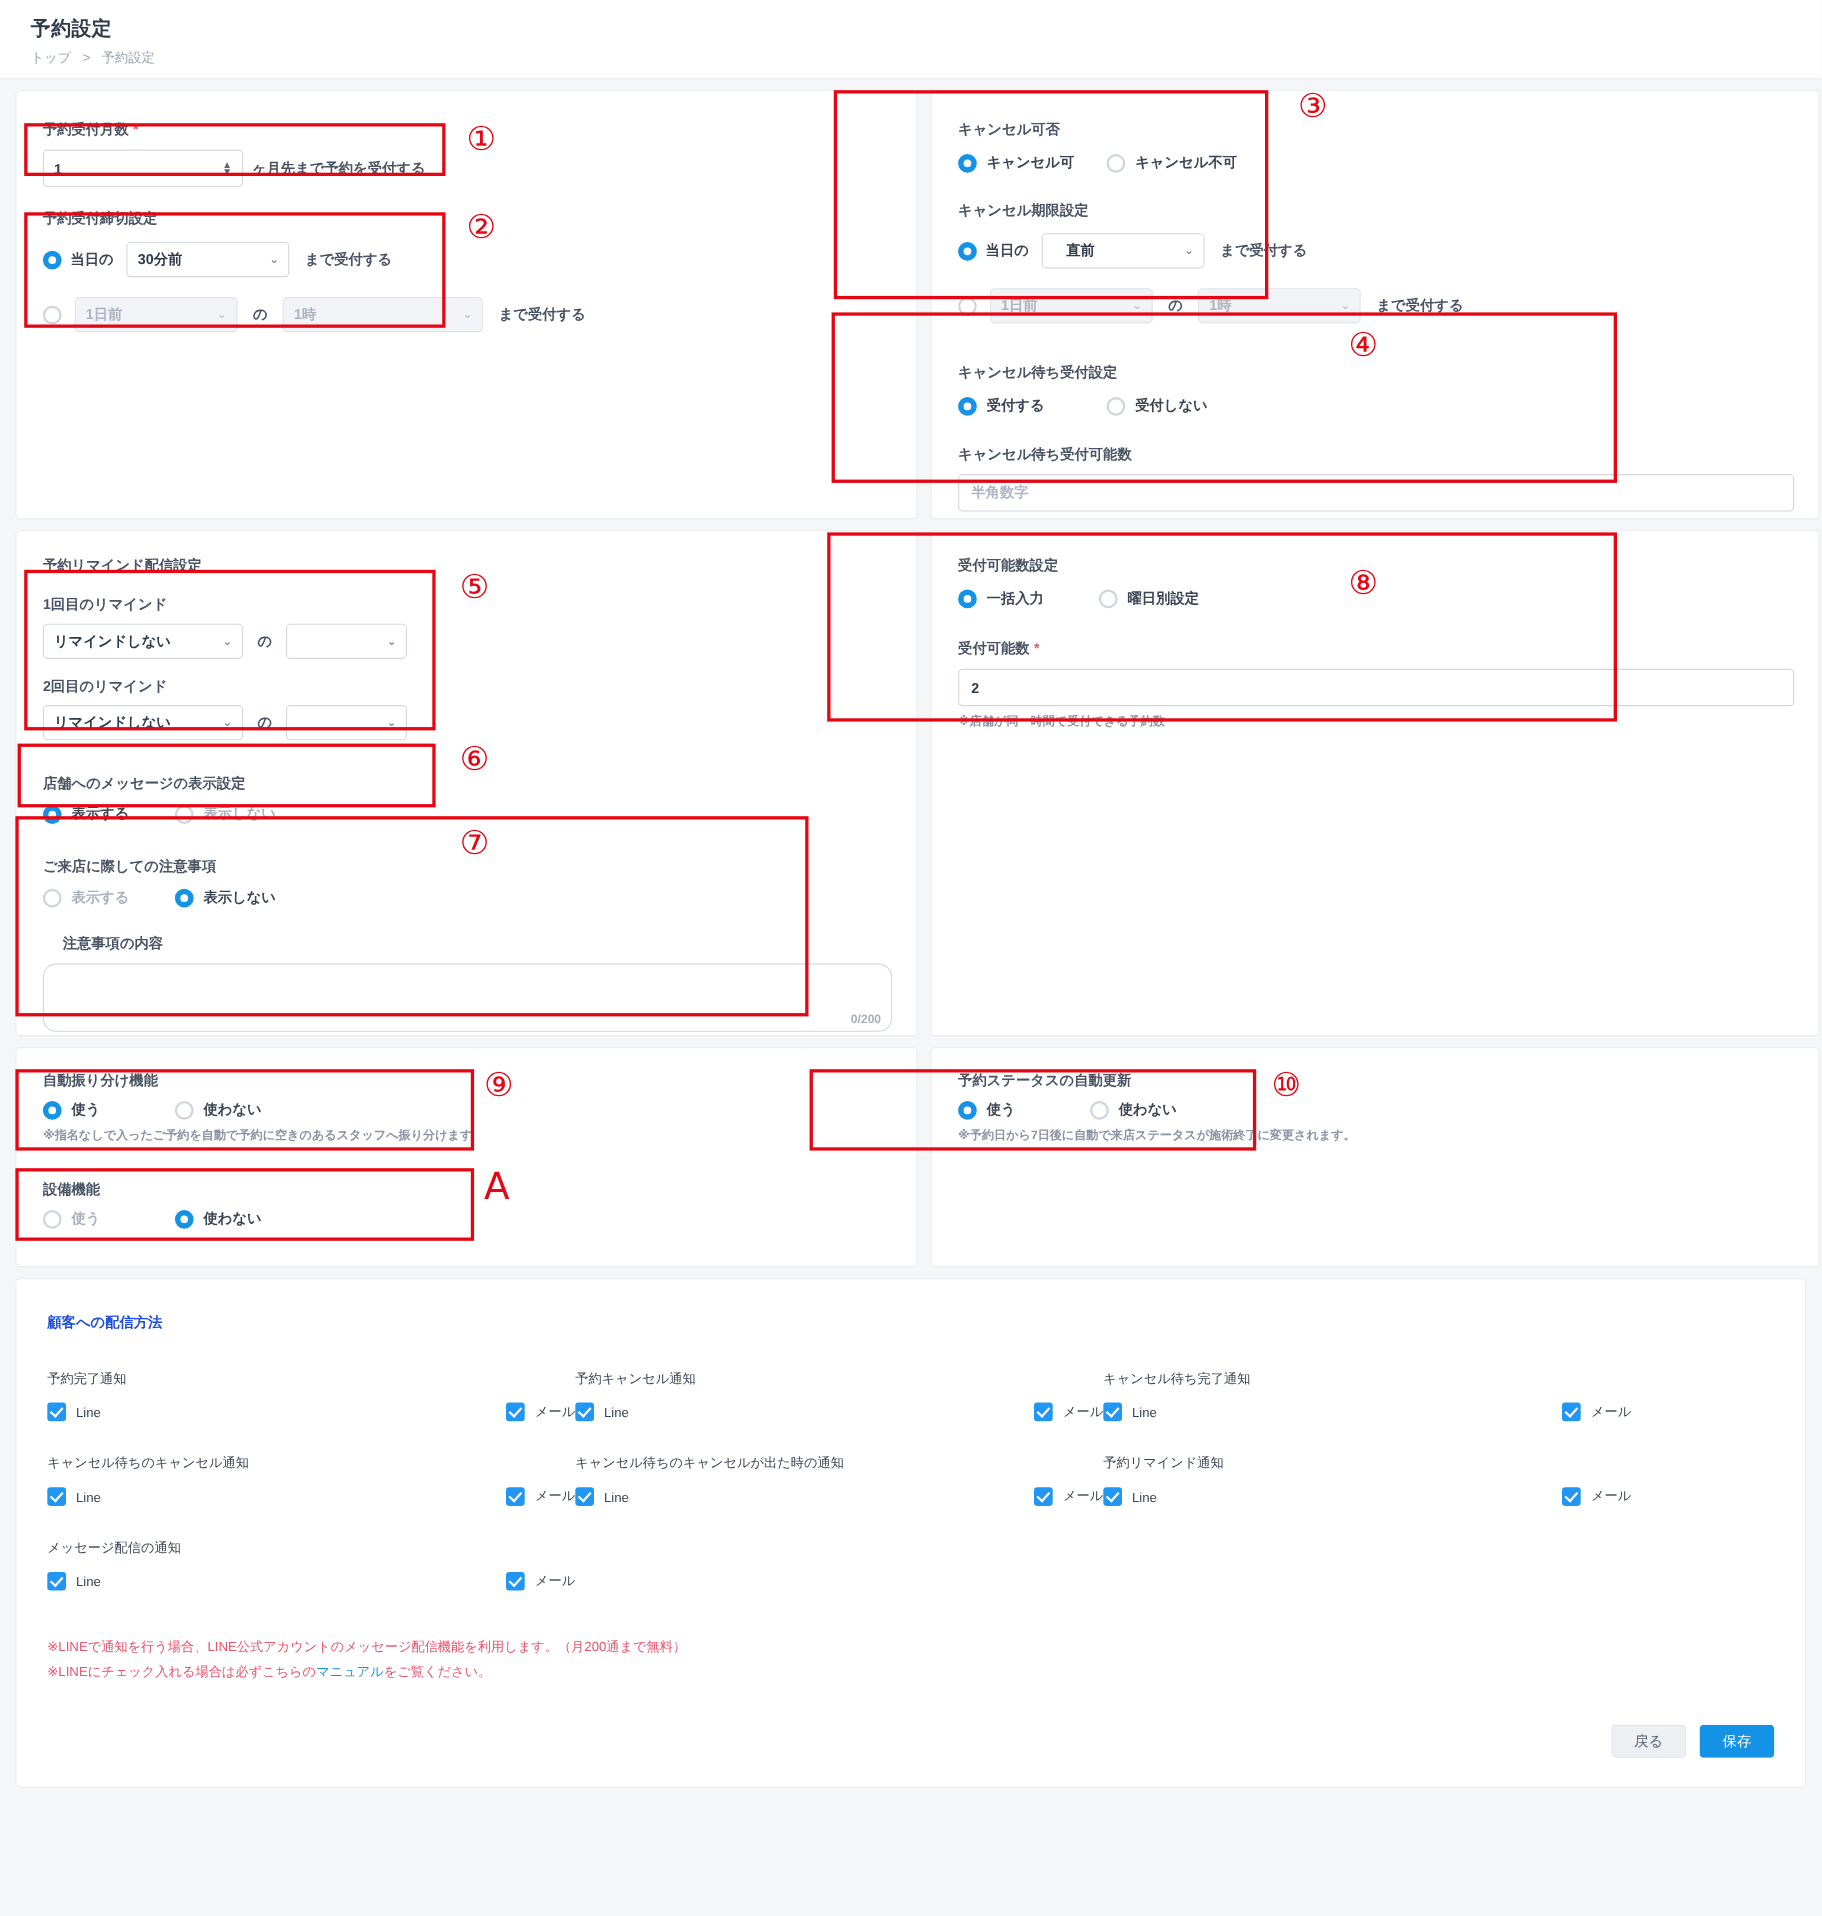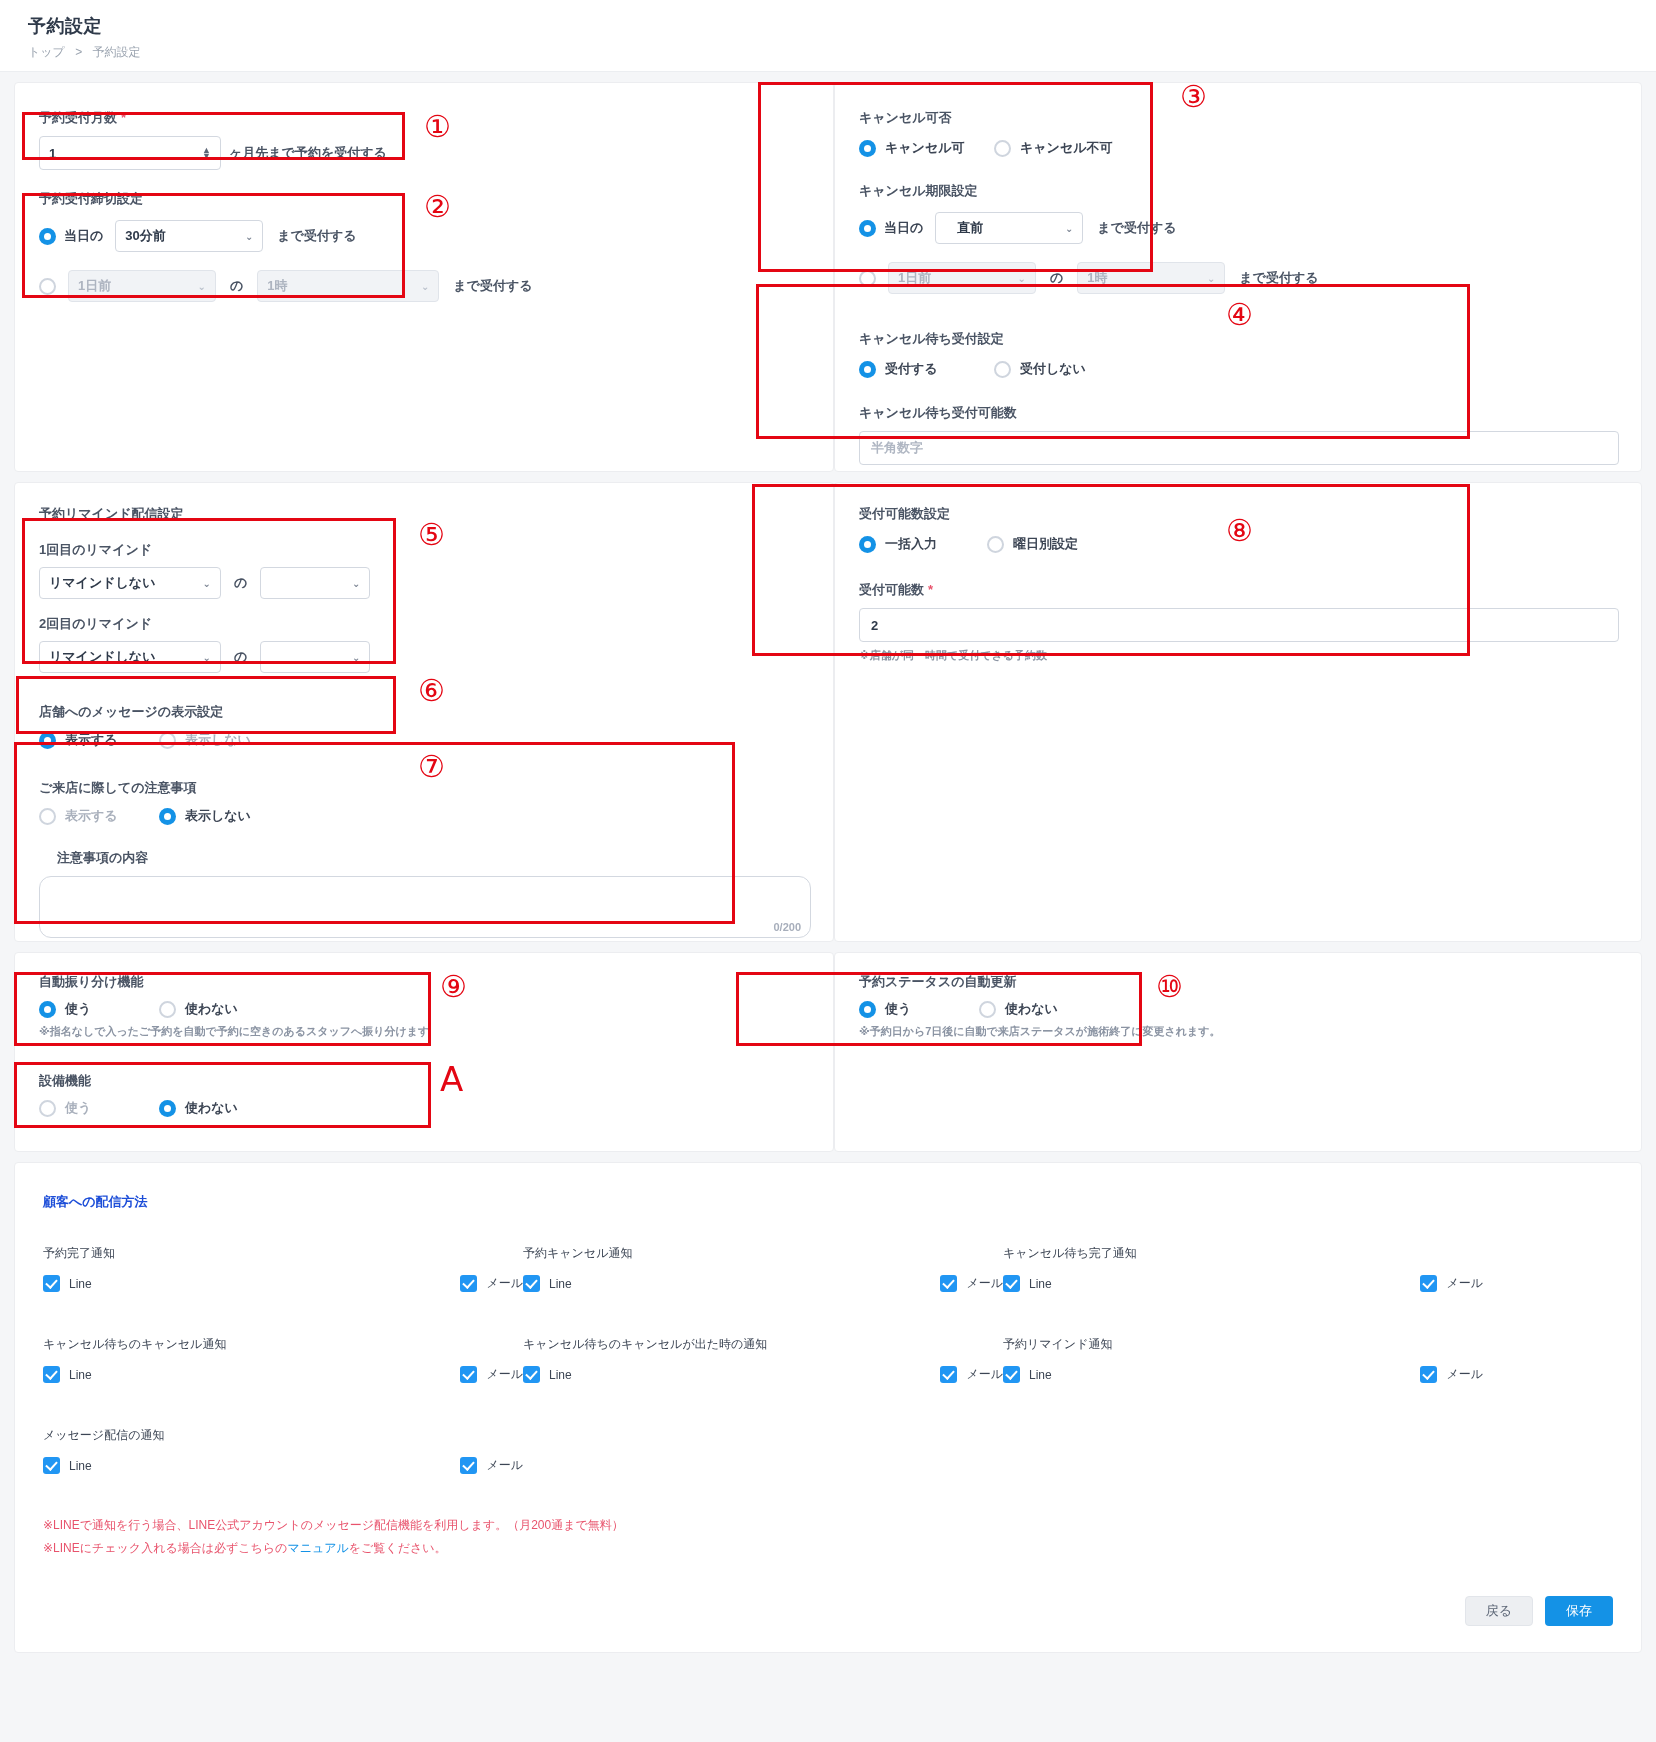--- a/index.html
+++ b/index.html
@@ -26,21 +26,21 @@
   .breadcrumb .sep { margin: 0 7px; }
 
   
   .band { display: flex; gap: 0; background: #f5f6f8; font-weight: bold; }
   .card {
     background: #ffffff;
     border: 1px solid #ecedf0;
     border-radius: 4px;
   }
   .col-left  { width: 820px; margin-left: 14px; }
-  .col-right { width: 808px; margin-left: 0; }
+  .col-right { width: 808px; margin-left: 12px; }
 
   .band-1 { margin-top: 10px; }
   .card-inner { padding: 26px 22px 26px 24px; position: relative; }
 
   
   .field-label { font-size: 13px; color: #4a5464; margin-bottom: 9px; }
   .req { color: #e8536c; font-size: 13px; margin-left: 4px; }
   .note { font-size: 11px; color: #8b94a3; margin-top: 6px; }
   .helper-inline { font-size: 13px; color: #4a5464; }
 
@@ -134,21 +134,21 @@
     line-height: 1;
   }
   .anno-num.letter { font-size: 34px; font-weight: normal; }
 
   
   .notify-card { margin: 10px 14px 0 14px; }
   .notify-title { font-size: 13px; font-weight: bold; color: #1d4ed8; }
   .notify-grid {
     display: grid;
     grid-template-columns: 480px 480px 480px;
-    row-gap: 44px;
+    row-gap: 30px;
     margin-top: 34px;
   }
   .notify-item .n-label { font-size: 12px; color: #3c4554; margin-bottom: 13px; }
   .notify-item .n-boxes { display: flex; gap: 0; justify-content: space-between; }
   .notify-item .n-boxes > div:first-child { width: 122px; }
 
   .footnotes { margin-top: 40px; }
   .footnote { font-size: 12px; color: #e8536c; line-height: 1.9; }
   .footnote a { color: #1492e6; text-decoration: none; }
 

